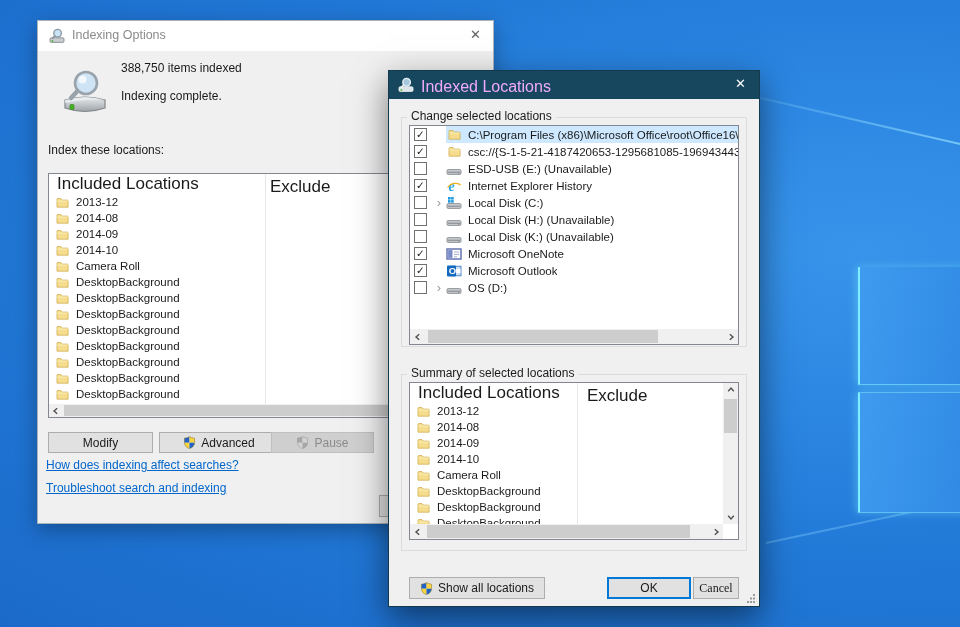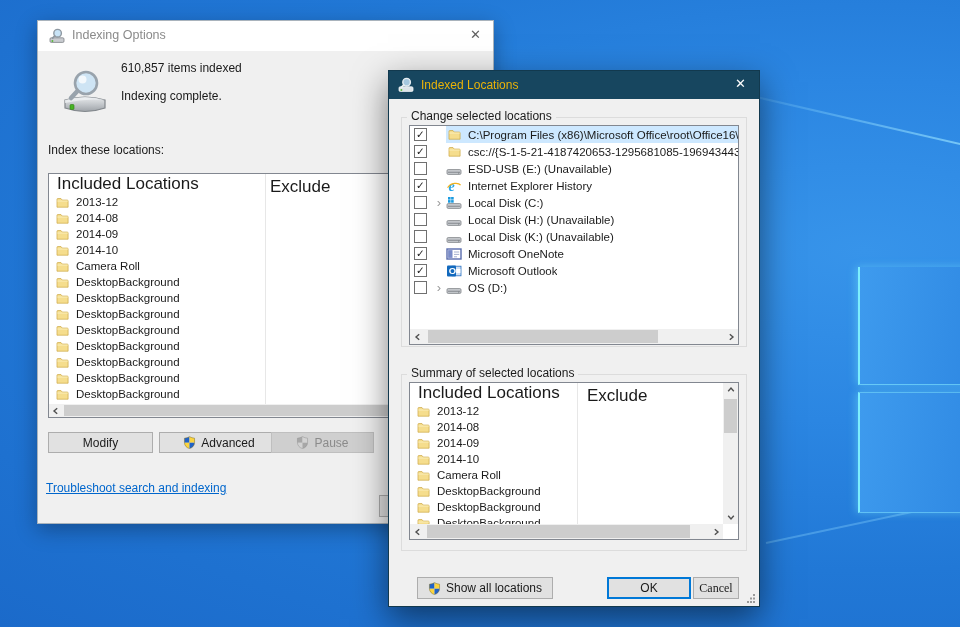--- a/index.html
+++ b/index.html
@@ -66,21 +66,21 @@
   .b-pause { left:233px; top:411px; width:103px; }
   .link { position:absolute; left:8px; color:#0066cc; text-decoration:underline; font-size:12px; cursor:pointer; }
   .l1 { top:437px; } .l2 { top:460px; }
   .b-closefrag { left:341px; top:474px; width:82px; height:22px; }
 
   
   .dlg2 { left:388px; top:70px; width:372px; height:537px; z-index:2;
     border:1px solid #12394e; box-shadow:0 12px 32px rgba(0,0,0,.5); }
   .tb2 { position:relative; height:28px; background:#17465f; }
   .tb2 .ic { position:absolute; left:9px; top:6px; width:16px; height:16px; }
-  .tb2 .t { position:absolute; left:32px; top:7px; font-size:12px; color:#eab308; }
+  .tb2 .t { position:absolute; left:32px; top:7px; font-size:16px; color:#f0abfc; }
   .tb2 .x { position:absolute; right:13px; top:5px; font-size:13px; color:#ffffff; cursor:default; }
 
   .group { position:absolute; left:12px; width:346px; border:1px solid #dcdcdc; }
   .group .glabel { position:absolute; top:-9px; left:5px; background:#f0f0f0; padding:0 4px; font-size:12px; }
   .g1 { top:46px; height:230px; }
   .g2 { top:303px; height:177px; }
 
   .list1 { left:20px; top:54px; width:330px; height:220px; }
   .trow { display:flex; align-items:center; height:17px; padding-left:4px; font-size:11.5px; position:relative; }
   .trow.sel { background:linear-gradient(to right, transparent 36px, #cde8ff 36px); }
@@ -98,21 +98,21 @@
   .list2 .lhead .c2 { position:absolute; left:177px; top:3px; }
   .list2 .hsb { height:15px; right:15px; }
   .list2 .hsb .sbtn { width:15px; }
   .list2 .hsb .sthumb { left:2px; right:18px; top:1px; bottom:1px; }
   .list2 .vsb { width:15px; bottom:15px; }
   .list2 .vsb .sbtn { width:100%; height:14px; }
   .list2 .vsb .strack { position:absolute; top:14px; bottom:14px; left:0; right:0; }
   .list2 .vsb .sthumb { top:2px; height:34px; left:1px; right:1px; }
 
   .d2-btn { top:506px; height:22px; }
-  .b-showall { left:28px; width:136px; }
+  .b-showall { left:20px; width:136px; }
   .b-ok { left:218px; width:84px; border:2px solid #0078d7; }
   .b-cancel { left:304px; width:46px;font-family:Liberation Serif, serif; }
   .grip { position:absolute; right:3px; bottom:3px; }
 </style>
 </head>
 <body>
 
 <div class="desktop">
   <div class="beam beam-top"></div>
   <div class="beam beam-floor"></div>
@@ -142,21 +142,21 @@
             </linearGradient>
           </defs>
           <path d="M7 33 Q27 27 47 33 L47 41 Q27 48 7 41 Z" fill="url(#dg)" stroke="#82878c" stroke-width="1.2"></path>
           <path d="M7 33 Q27 27 47 33 Q27 31 7 36 Z" fill="#eef0f2" opacity="0.8"></path>
           <rect x="12" y="37.5" width="4" height="5" rx="1" fill="#47b324" stroke="#2e7f12" stroke-width="0.6"></rect>
           <circle cx="28" cy="16" r="11" fill="rgba(200,226,244,0.85)" stroke="#99a3ac" stroke-width="2.6"></circle>
           <circle cx="24.5" cy="12.5" r="4" fill="rgba(255,255,255,0.75)"></circle>
           <line x1="19" y1="24.5" x2="13" y2="31" stroke="#99a3ac" stroke-width="4.5" stroke-linecap="round"></line>
         </svg>
       </span>
-    <div class="d1-count">610,857 items indexed</div>
+    <div class="d1-count">388,750 items indexed</div>
     <div class="d1-state">Indexing complete.</div>
     <div class="d1-label">Index these locations:</div>
 
     <div class="listbox d1-list">
       <div class="coldiv"></div>
       <div class="lhead">
         <span class="c1">Included Locations</span>
         <span class="c2">Exclude</span>
       </div>
       <div id="d1-rows">
@@ -329,20 +329,21 @@
               <rect x="0" y="0" width="8" height="8.3" fill="#a7a7a7"></rect>
               <rect x="8" y="0" width="8" height="8.3" fill="#d2d2d2"></rect>
               <rect x="0" y="8.3" width="8" height="8" fill="#d2d2d2"></rect>
               <rect x="8" y="8.3" width="8" height="8" fill="#a7a7a7"></rect>
             </g>
             <path d="M8 0.8 C6 1.9 4 2.5 1.8 2.7 L1.8 8 C1.8 11.9 4.4 14.4 8 15.5 C11.6 14.4 14.2 11.9 14.2 8 L14.2 2.7 C12 2.5 10 1.9 8 0.8 Z" fill="none" stroke="#8f8f8f" stroke-width="0.6"></path>
           </svg>
         </span>
       <span>Pause</span>
     </button>
+    <a class="link l1">How does indexing affect searches?</a>
     <a class="link l2">Troubleshoot search and indexing</a>
     <button class="btn b-closefrag"></button>
   </div>
 
   <div class="dlg dlg2">
     <div class="tb2">
       <span class="ic" id="d2-tbicon">
           <svg width="16" height="16" viewBox="0 0 16 16">
             <rect x="1" y="9.8" width="14" height="4.6" rx="1.2" fill="#dde4e9" stroke="#f2f6f8" stroke-width="0.8"></rect>
             <rect x="2.6" y="12.2" width="1.6" height="1.6" fill="#47b324"></rect>

